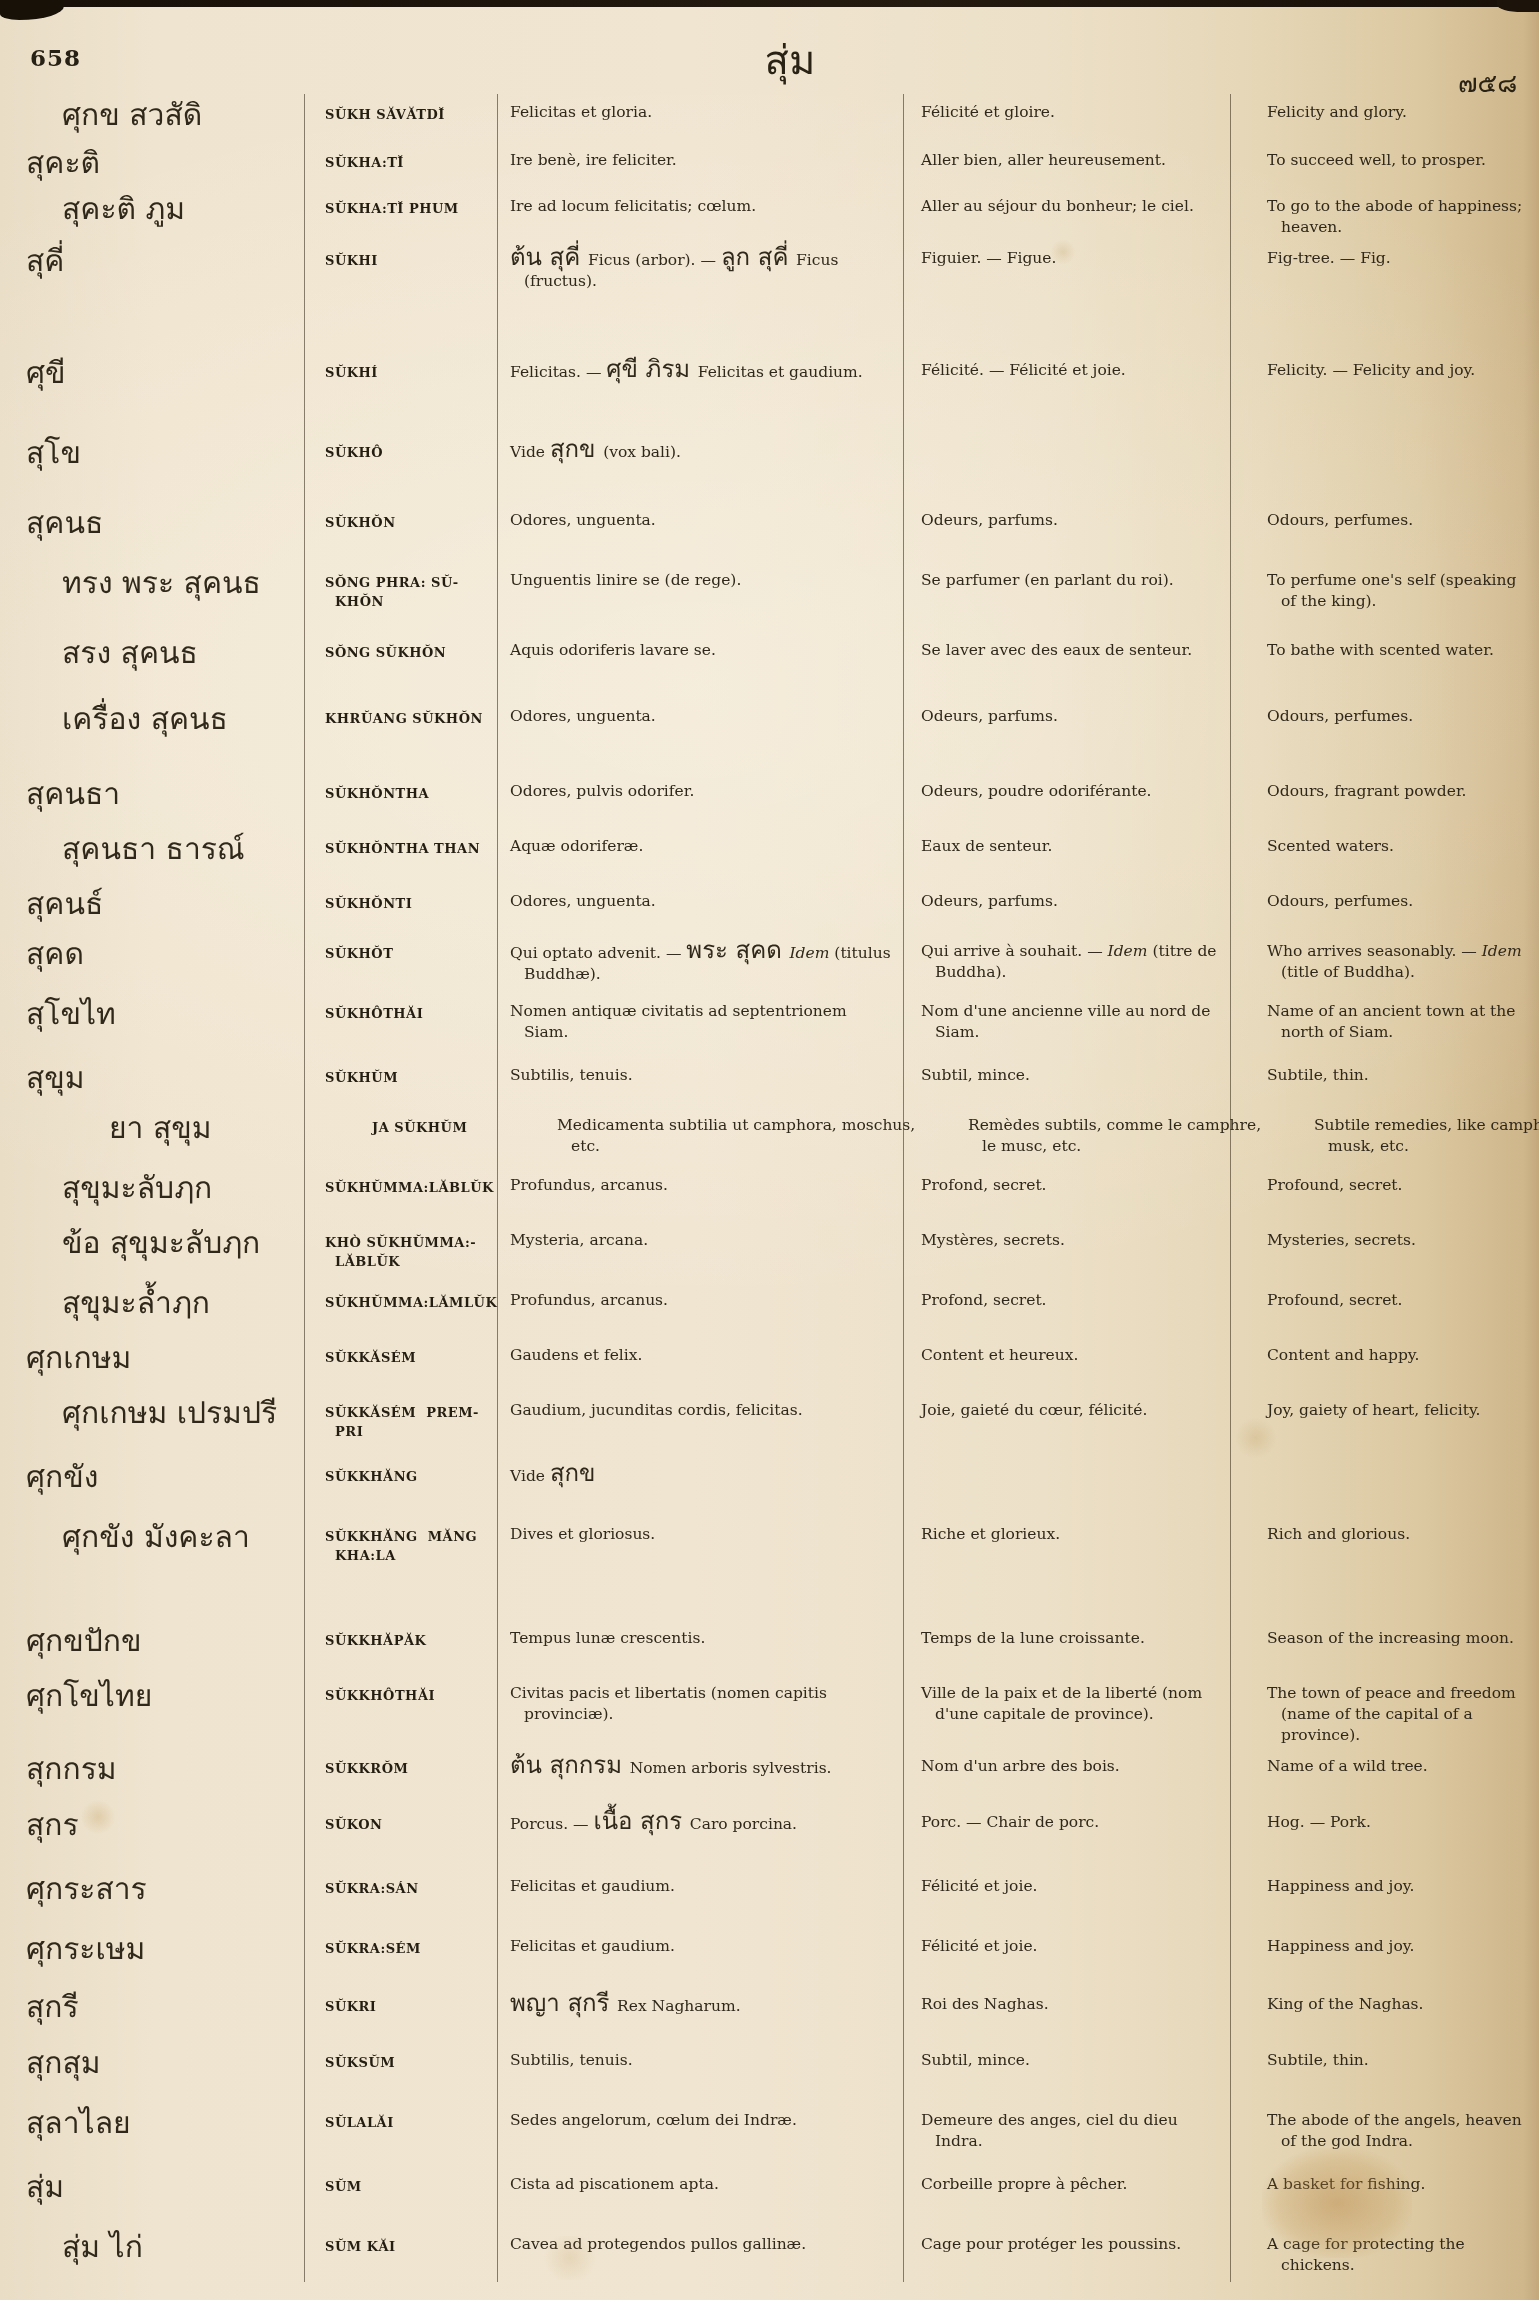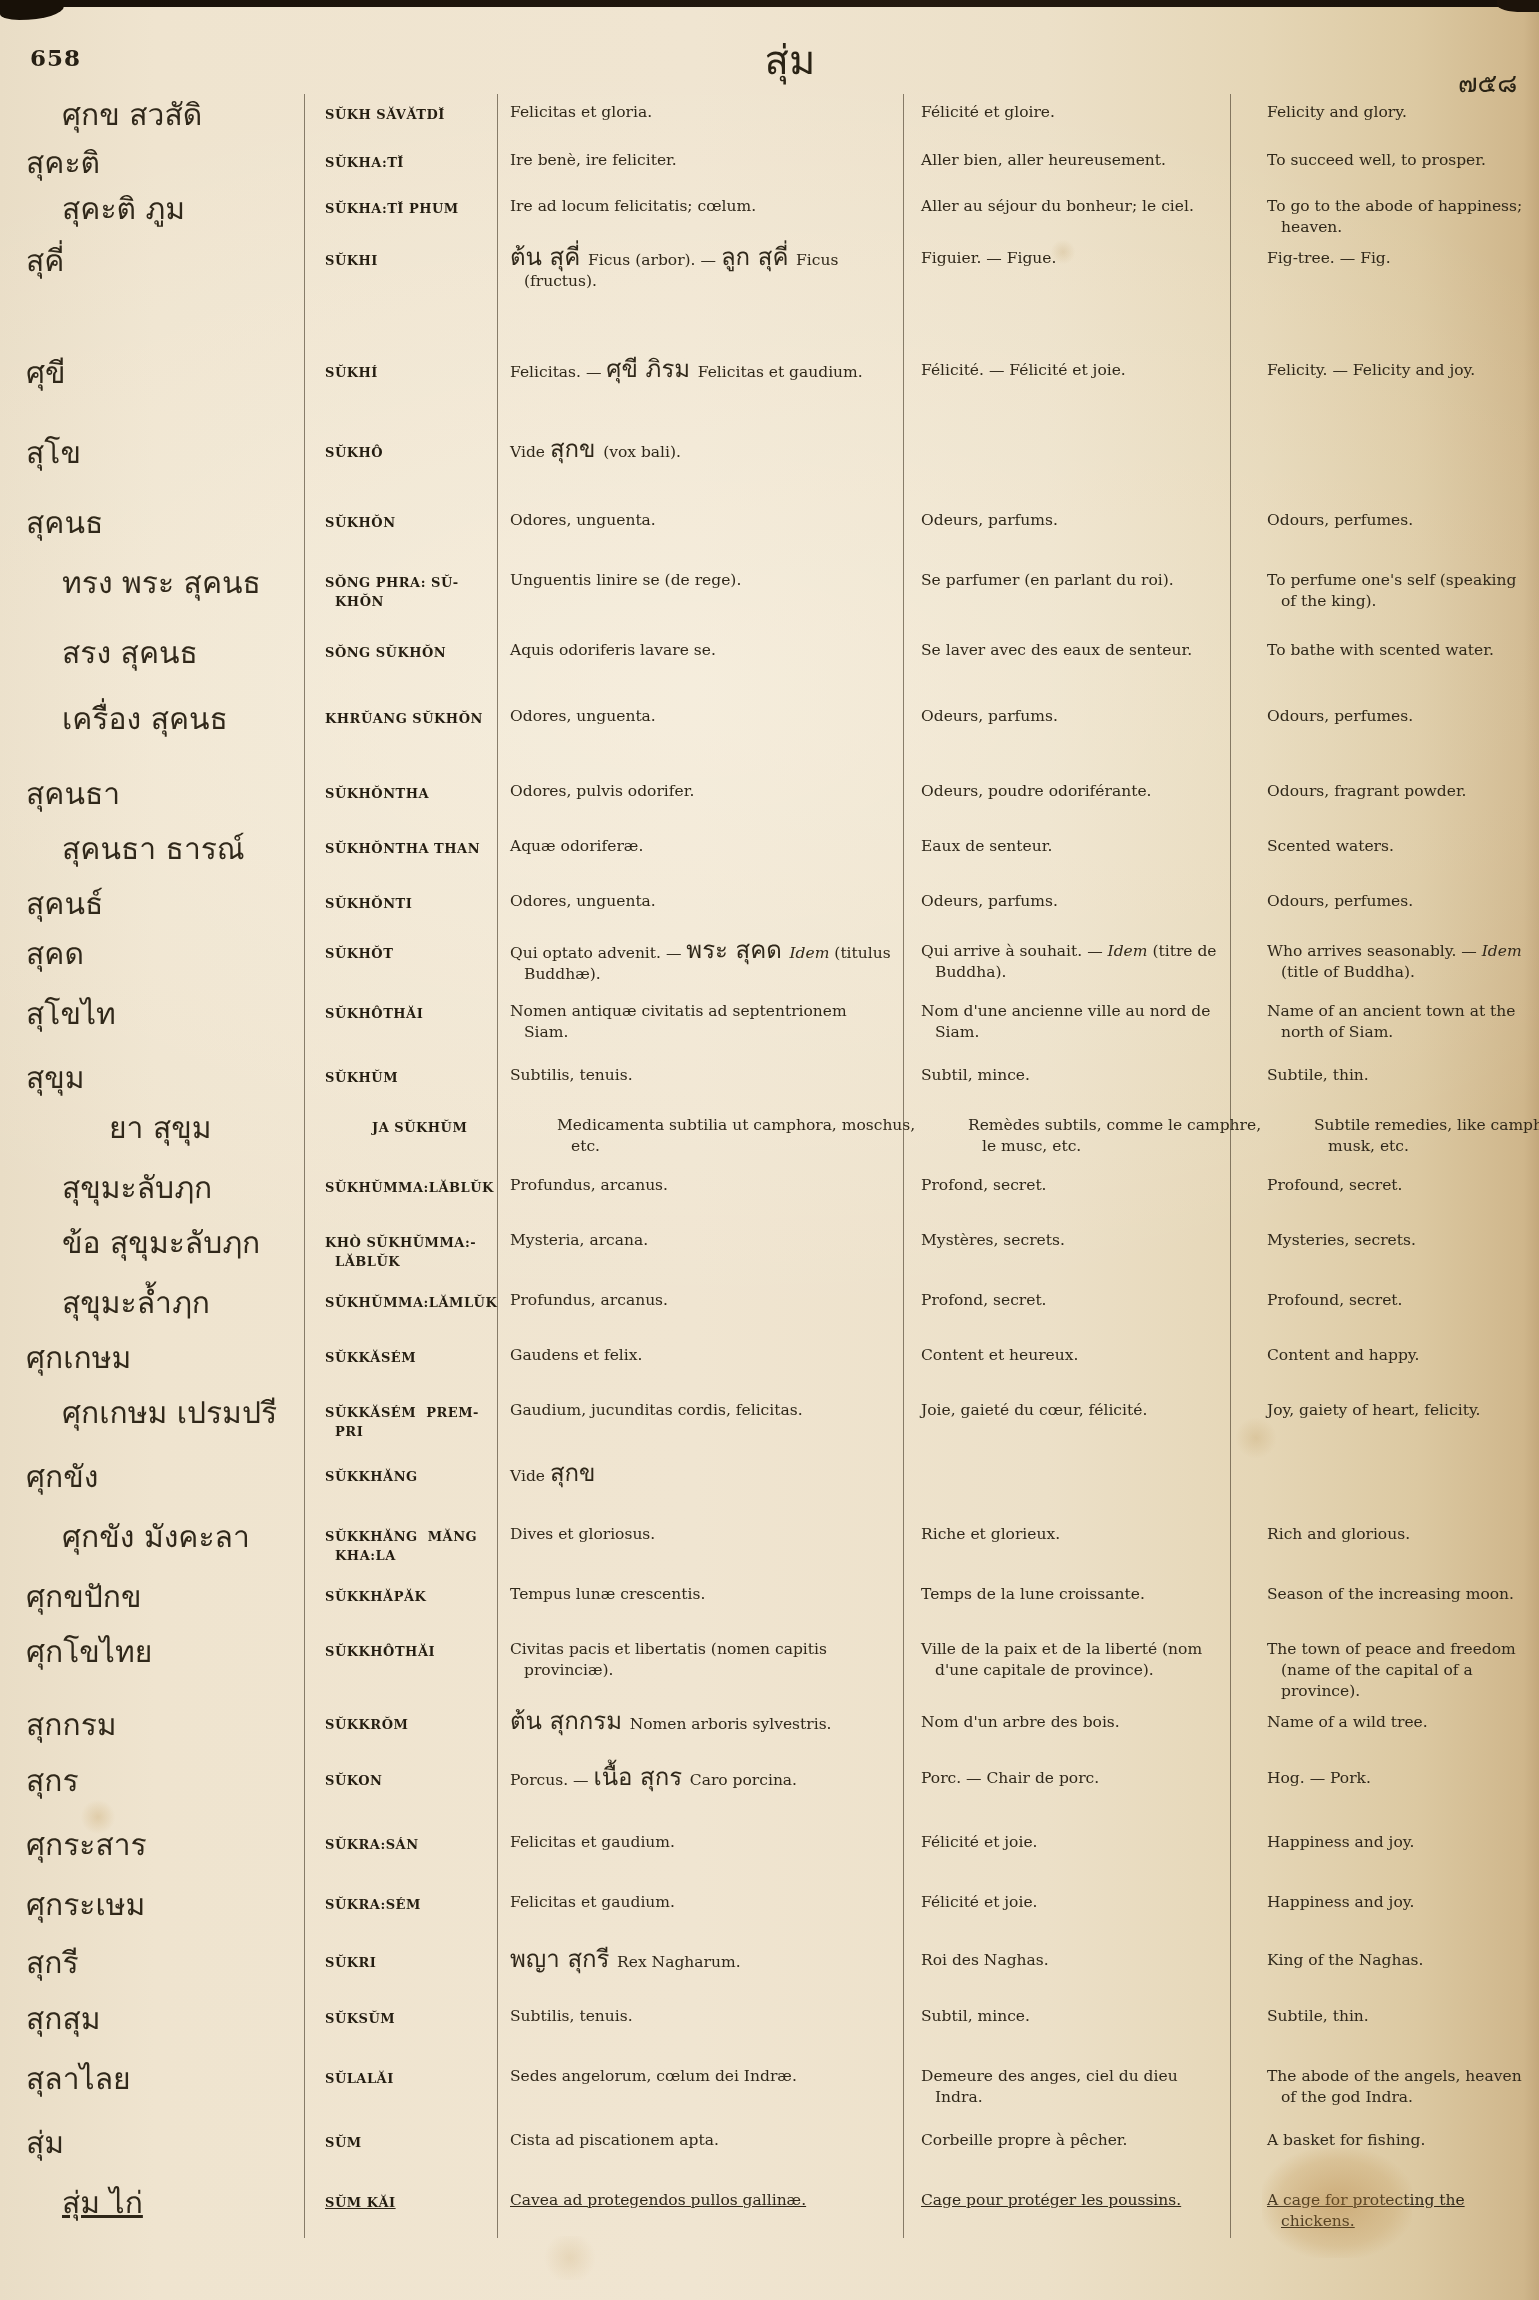--- a/index.html
+++ b/index.html
@@ -232,21 +232,21 @@
     <div class="c c-def c-english"></div>
   </div>
         <div class="row" style="min-height: 60px;">
     <div class="c c-thai indent">ศุกขัง มังคะลา</div>
     <div class="c c-roman">SŬKKHĂNG  MĂNG
   KHA:LA</div>
     <div class="c c-def c-latin">Dives et gloriosus.</div>
     <div class="c c-def c-french">Riche et glorieux.</div>
     <div class="c c-def c-english">Rich and glorious.</div>
   </div>
-        <div class="row" style="min-height: 55px;">
+        <div class="row" style="min-height: 55px; margin-top: 44px;">
     <div class="c c-thai">ศุกขปักข</div>
     <div class="c c-roman">SŬKKHĂPĂK</div>
     <div class="c c-def c-latin">Tempus lunæ crescentis.</div>
     <div class="c c-def c-french">Temps de la lune croissante.</div>
     <div class="c c-def c-english">Season of the increasing moon.</div>
   </div>
         <div class="row" style="min-height: 64px;">
     <div class="c c-thai">ศุกโขไทย</div>
     <div class="c c-roman">SŬKKHÔTHĂI</div>
     <div class="c c-def c-latin">Civitas pacis et libertatis (nomen capitis provinciæ).</div>
@@ -302,21 +302,21 @@
     <div class="c c-def c-french">Demeure des anges, ciel du dieu Indra.</div>
     <div class="c c-def c-english">The abode of the angels, heaven of the god Indra.</div>
   </div>
         <div class="row" style="min-height: 60px;">
     <div class="c c-thai">สุ่ม</div>
     <div class="c c-roman">SŬM</div>
     <div class="c c-def c-latin">Cista ad piscationem apta.</div>
     <div class="c c-def c-french">Corbeille propre à pêcher.</div>
     <div class="c c-def c-english">A basket for fishing.</div>
   </div>
-        <div class="row" style="min-height: 64px; text-decoration: underline;">
+        <div class="row" style="min-height: 64px;">
     <div class="c c-thai indent">สุ่ม ไก่</div>
     <div class="c c-roman">SŬM KĂI</div>
     <div class="c c-def c-latin">Cavea ad protegendos pullos gallinæ.</div>
     <div class="c c-def c-french">Cage pour protéger les poussins.</div>
     <div class="c c-def c-english">A cage for protecting the chickens.</div>
   </div>
       </div>
   </div>
 
   <div class="stain stain-big"></div>

